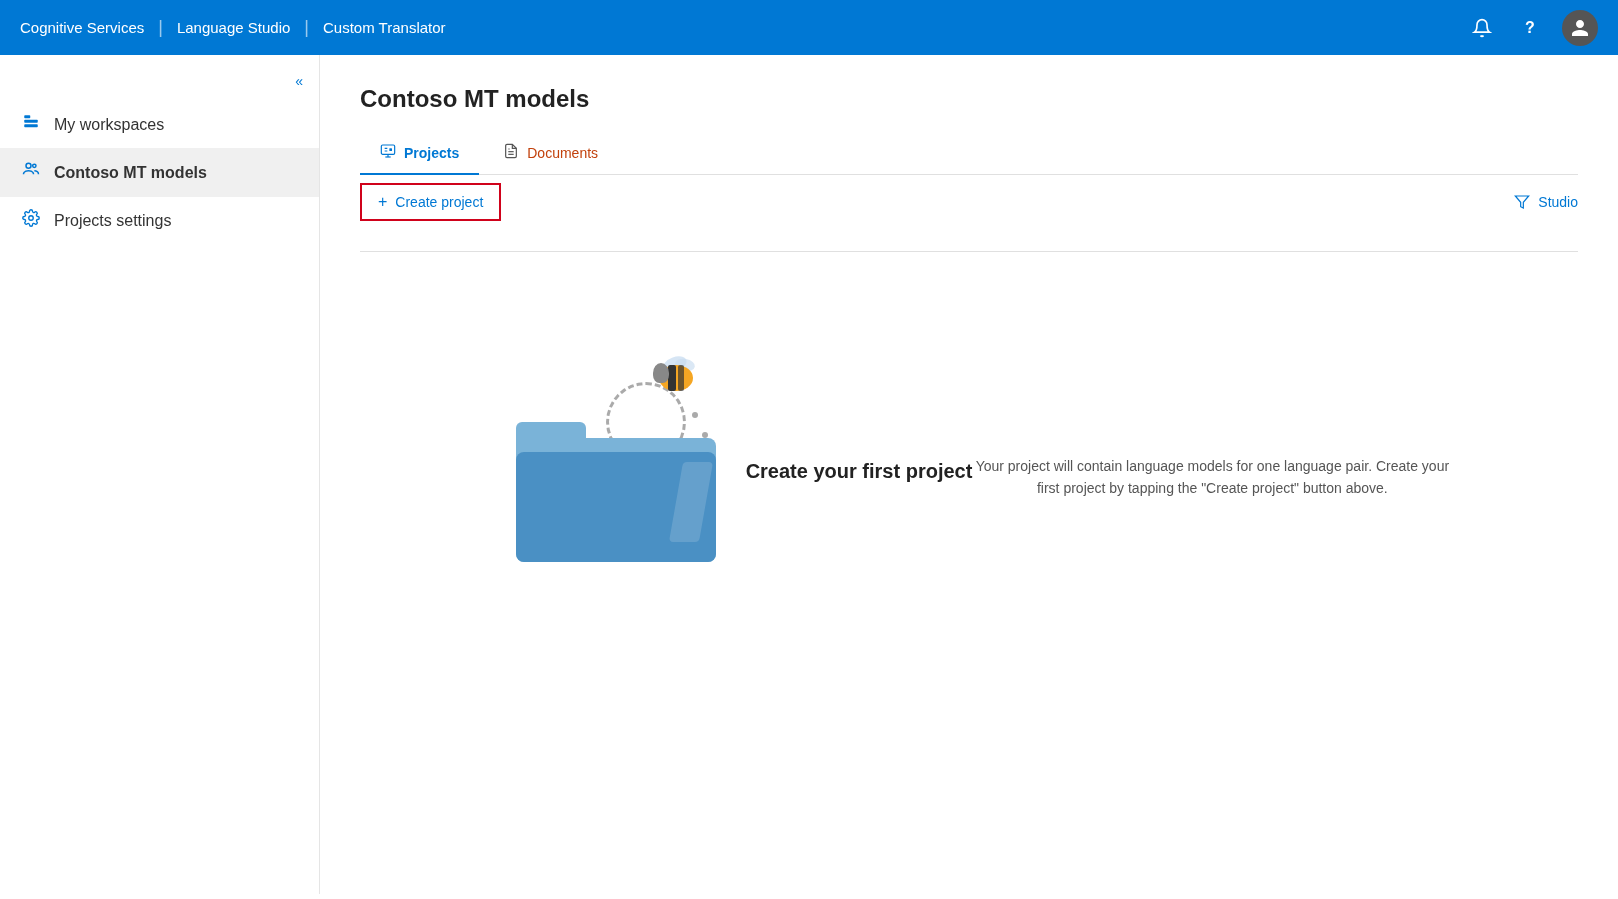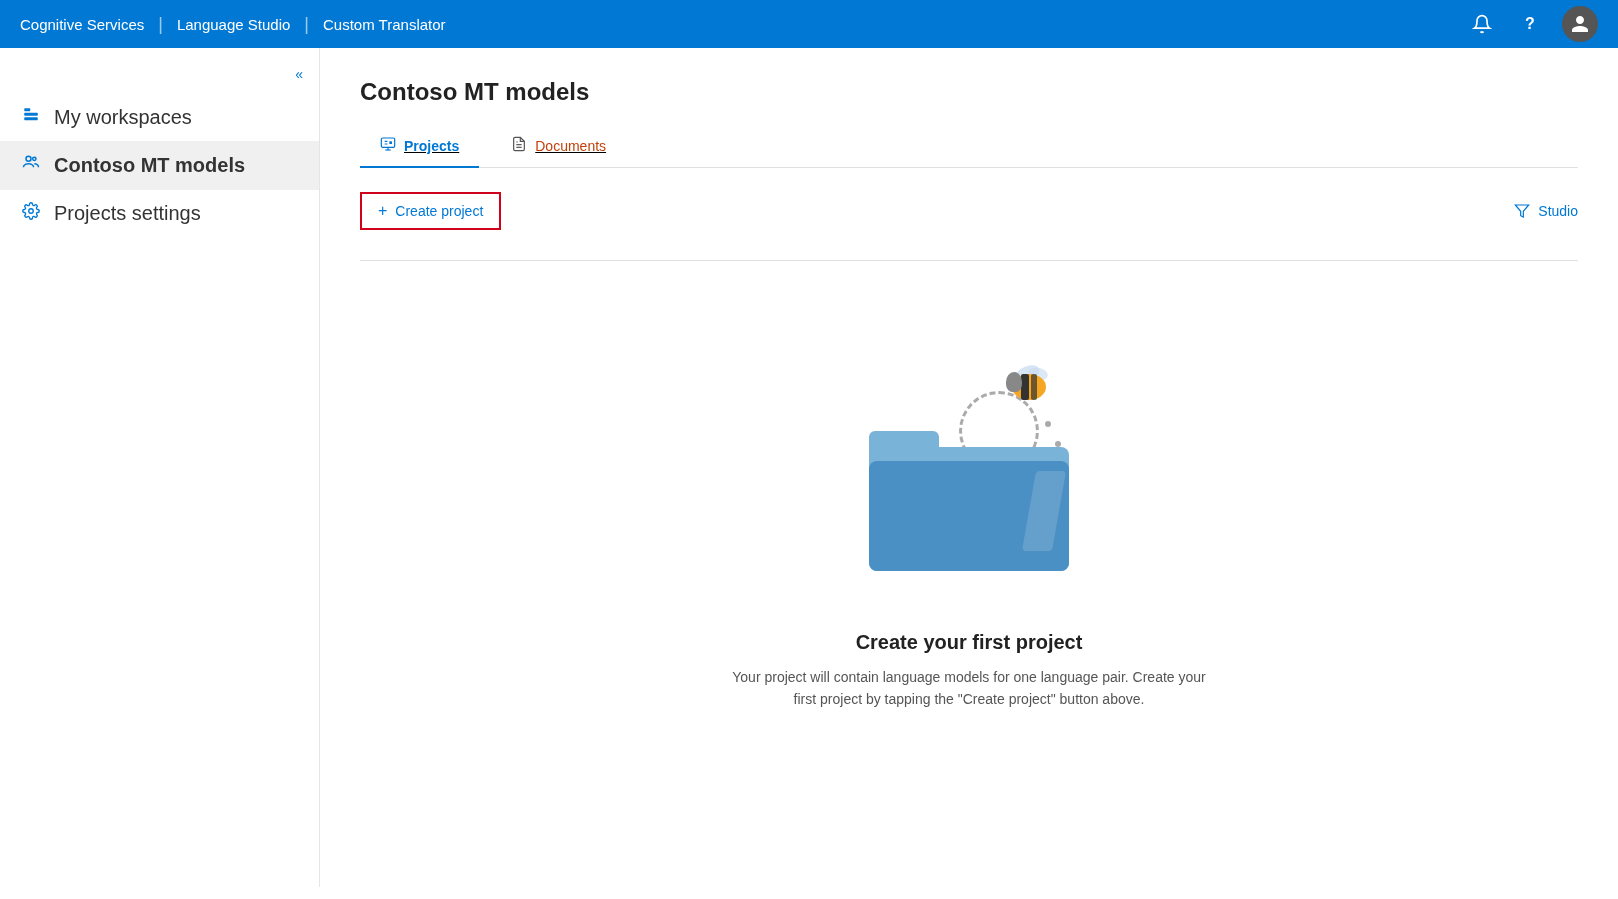--- a/index.html
+++ b/index.html
@@ -1,21 +1,21 @@
 <!DOCTYPE html>
 <html><head>
   <meta charset="utf-8">
   <style>
     * { box-sizing: border-box; margin: 0; padding: 0; }
     body { font-family: 'Segoe UI', Arial, sans-serif; background: #fff; height: 899px; overflow: hidden; }
 
     
     .topnav {
       background: #0078d4;
-      height: 48px;
+      height: 55px;
       display: flex;
       align-items: center;
       padding: 0 20px;
       color: white;
       position: relative;
     }
     .topnav-brand {
       display: flex;
       align-items: center;
       gap: 0;
@@ -90,21 +90,21 @@
       font-size: 14px;
       background: none;
       border: none;
     }
     .sidebar-item {
       display: flex;
       align-items: center;
       gap: 12px;
       padding: 12px 20px;
       cursor: pointer;
-      font-size: 20px;
+      font-size: 16px;
       color: #333;
     }
     .sidebar-item.active {
       background: #f0f0f0;
       font-weight: 600;
     }
     .sidebar-item .icon {
       color: #0078d4;
       font-size: 18px;
       width: 22px;
@@ -119,24 +119,23 @@
       background: #fff;
     }
     .page-title {
       font-size: 24px;
       font-weight: 600;
       color: #222;
       margin-bottom: 20px;
     }
     .tabs {
       display: flex;
-      gap: 12px;
+      gap: 4px;
       border-bottom: 1px solid #e0e0e0;
-      margin-bottom: 24px;
-      text-decoration: underline;
+      margin-bottom: 8px;
     }
     .tab {
       display: flex;
       align-items: center;
       gap: 8px;
       padding: 10px 20px;
       font-size: 14px;
       color: #c2410c;
       cursor: pointer;
       border-bottom: 2px solid transparent;
@@ -185,21 +184,20 @@
       background: none;
       border: none;
       font-size: 14px;
       cursor: pointer;
       font-family: 'Segoe UI', Arial, sans-serif;
     }
 
     
     .empty-state {
       display: flex;
-      flex-direction: column;
       align-items: center;
       justify-content: center;
       padding: 60px 20px 40px;
     }
     .illustration {
       position: relative;
       width: 260px;
       height: 260px;
       margin-bottom: 30px;
     }

